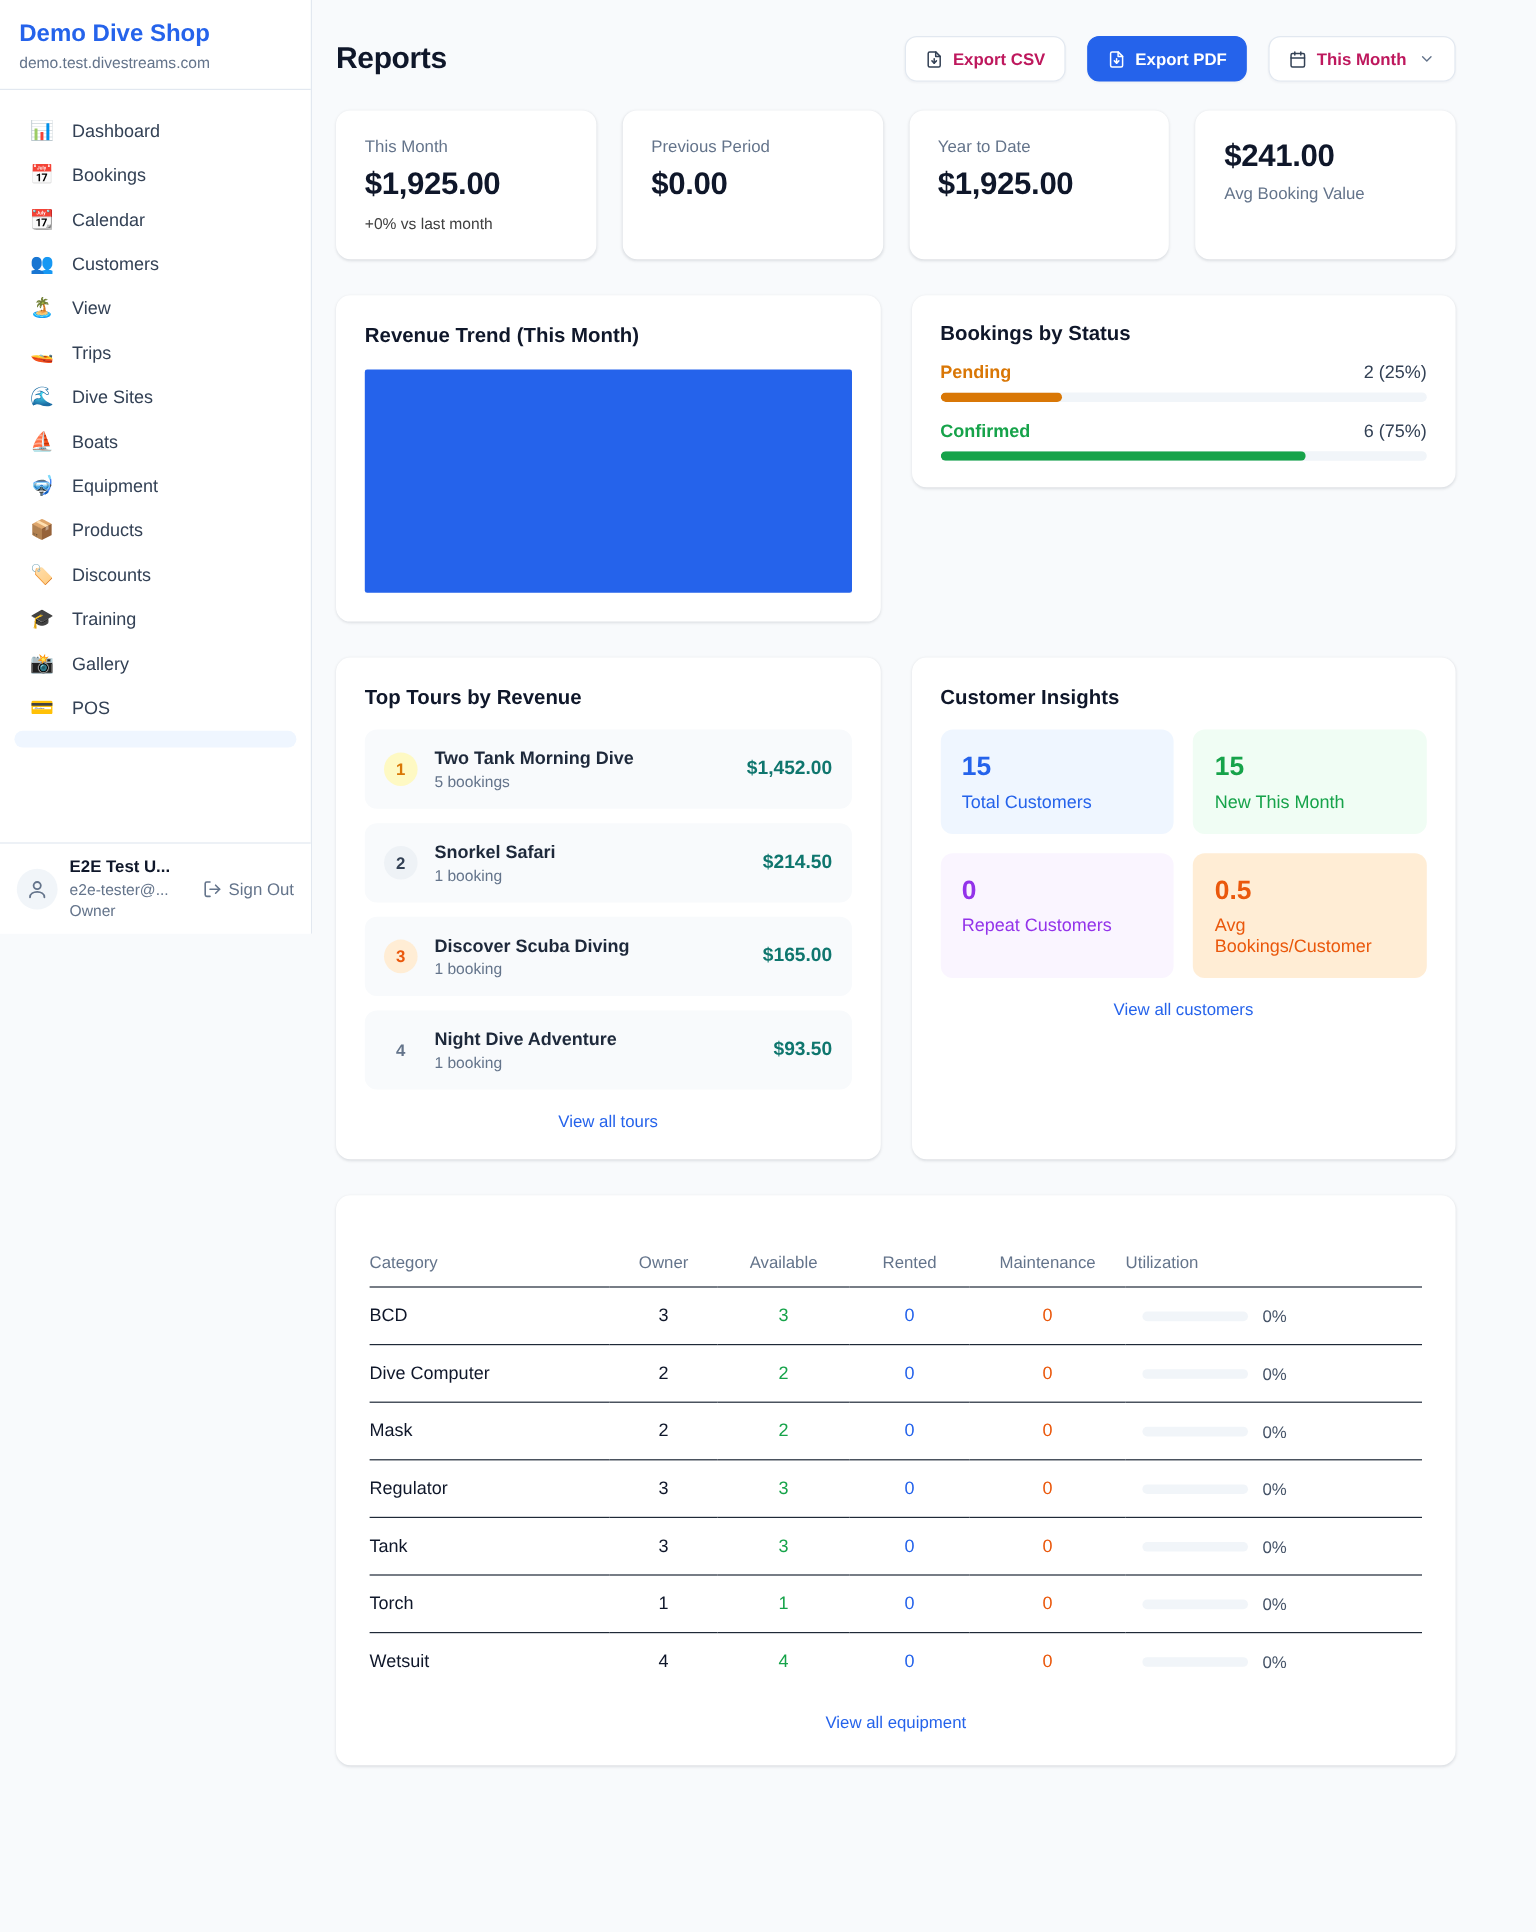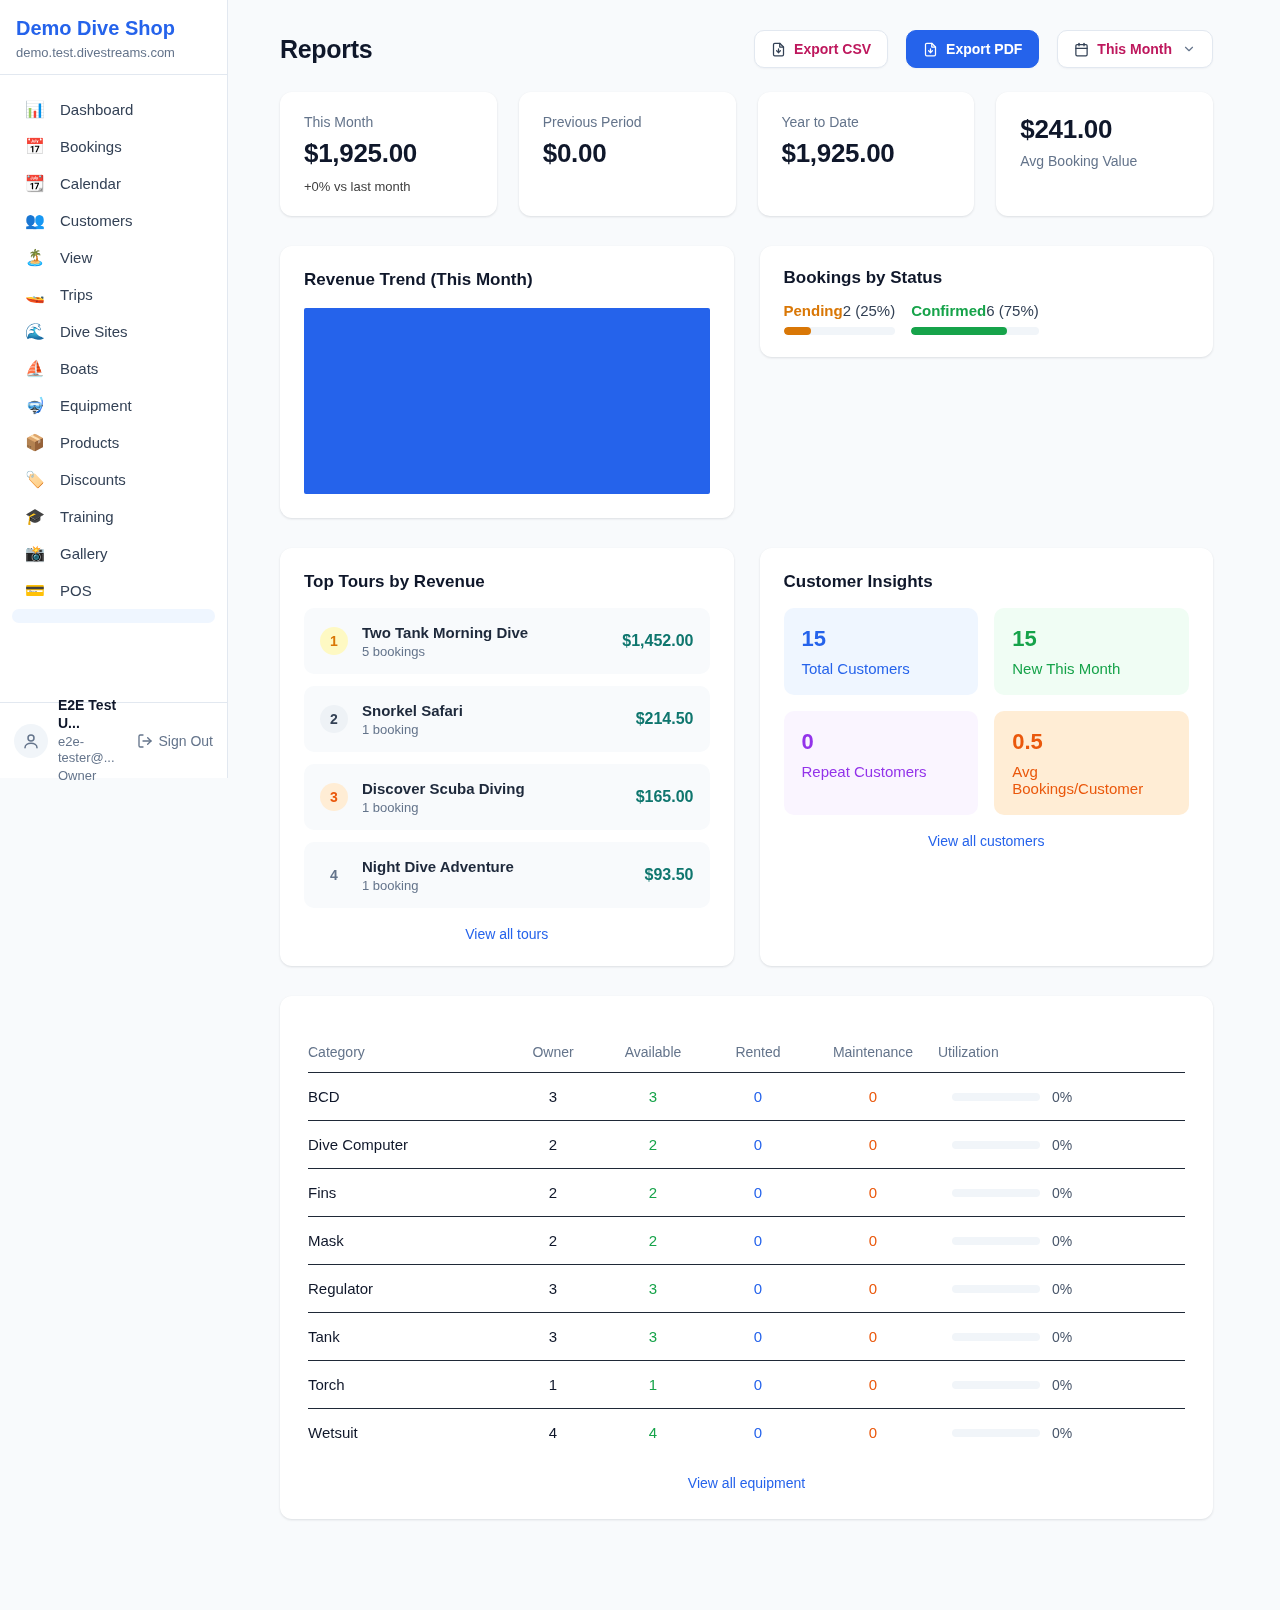--- a/index.html
+++ b/index.html
@@ -8,21 +8,21 @@
     font-family:"Liberation Sans", sans-serif;
     background:#f8fafc;
     color:#0f172a;
     position:relative;
     overflow:hidden;
   }
   svg { display:block; }
 
   
   .sidebar {
-    position:absolute; left:0; top:0; width:228px; height:778px;
+    position:absolute; left:0; top:0; width:260px; height:778px;
     background:#ffffff; border-right:1px solid #e2e8f0;
   }
   .brand { padding:17px 16px 14px 16px; border-bottom:1px solid #e2e8f0; }
   .brand-title { font-size:20px; font-weight:700; color:#2563eb; }
   .brand-domain { font-size:13px; color:#64748b; margin-top:5px; }
   .nav { padding:16px 12px 0 12px; height:608px; overflow:hidden; }
   .nav-item {
     display:flex; align-items:center; gap:14px;
     padding:10px 12px; border-radius:8px;
     font-size:15px; color:#334155; cursor:pointer;
@@ -78,21 +78,21 @@
   .stat-card.value-first .stat-value { order:1; margin-top:0; }
   .stat-card.value-first .stat-label { order:2; margin-top:8px; }
 
   .row-2col { margin-top:30px; display:grid; grid-template-columns:1fr 1fr; gap:26px; align-items:start; }
   .row-2col.stretch { align-items:stretch; }
 
   .revenue-card { padding:24px; }
   .chart-block { margin-top:18px; height:186px; border-radius:2px; }
 
   .status-card { padding:22px 24px; }
-  .status-list { margin-top:14px; display:flex; flex-direction:row; gap:16px; }
+  .status-list { margin-top:14px; display:flex; flex-direction:column; gap:16px; }
   .status-head { display:flex; align-items:center; justify-content:space-between; }
   .status-label { font-size:15px; font-weight:600; }
   .status-count { font-size:15px; color:#334155; }
   .bar-track { margin-top:8px; height:8px; background:#f1f5f9; border-radius:5px; overflow:hidden; }
   .bar-fill { height:100%; border-radius:5px; }
 
   .tours-card { padding:24px; }
   .tour-list { margin-top:16px; display:flex; flex-direction:column; gap:12px; }
   .tour-item {
     background:#f8fafc; border-radius:10px; min-height:66px;
@@ -438,35 +438,20 @@
     <td class="td-util">
       <span class="util-wrap">
         <span class="util-track">
                   <span class="util-fill" style="display: block; width: 0%;"></span>
                 </span>
         <span class="util-pct">0%</span>
       </span>
     </td>
   </tr>
           <tr>
-    <td class="td-cat">Fins</td>
-    <td>2</td>
-    <td class="td-avail">2</td>
-    <td class="td-rent">0</td>
-    <td class="td-maint">0</td>
-    <td class="td-util">
-      <span class="util-wrap">
-        <span class="util-track">
-                  <span class="util-fill" style="display: block; width: 0%;"></span>
-                </span>
-        <span class="util-pct">0%</span>
-      </span>
-    </td>
-  </tr>
-          <tr>
     <td class="td-cat">Mask</td>
     <td>2</td>
     <td class="td-avail">2</td>
     <td class="td-rent">0</td>
     <td class="td-maint">0</td>
     <td class="td-util">
       <span class="util-wrap">
         <span class="util-track">
                   <span class="util-fill" style="display: block; width: 0%;"></span>
                 </span>

